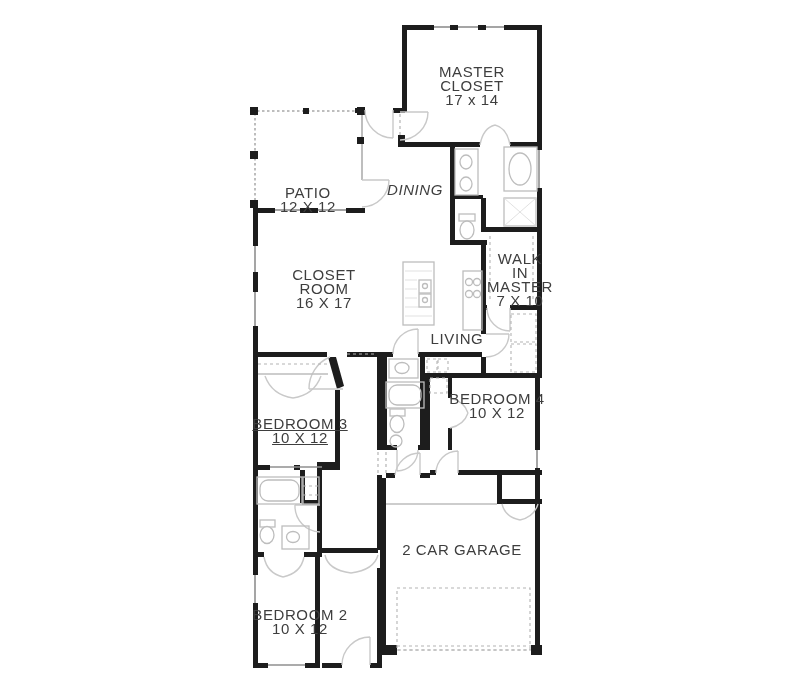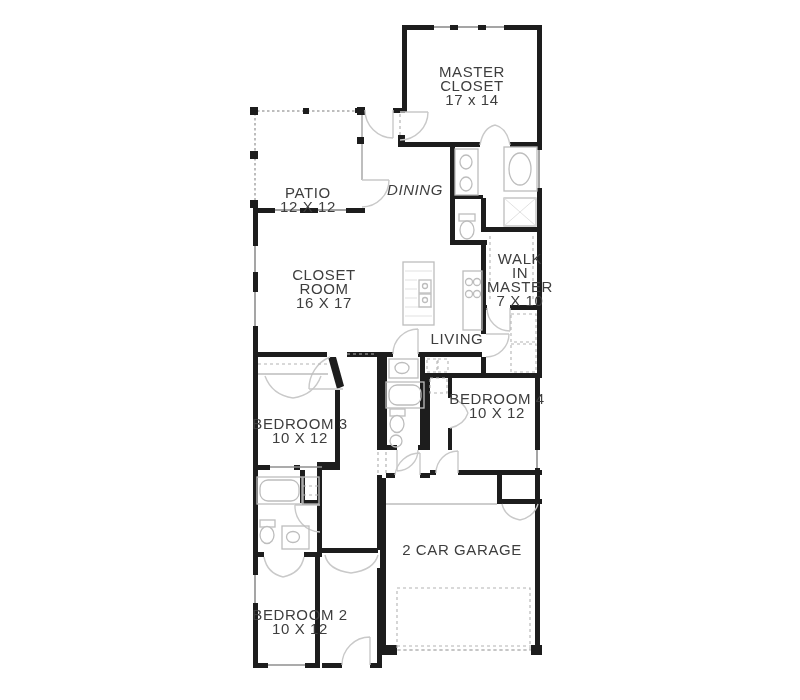--- a/index.html
+++ b/index.html
@@ -294,21 +294,21 @@
   </div>
   <div class="room-label" style="left:512px;top:280px;margin-left:8px;">
     <span>WALK</span>
     <span>IN</span>
     <span>MASTER</span>
     <span>7 X 10</span>
   </div>
   <div class="room-label" style="left:457px;top:339px;">
     <span>LIVING</span>
   </div>
-  <div class="room-label" style="left:300px;top:431px;">
+  <div class="room-label" style="left:300px;top:431px;text-decoration:underline;">
     <span>BEDROOM 3</span>
     <span>10 X 12</span>
   </div>
   <div class="room-label" style="left:497px;top:406px;">
     <span>BEDROOM 4</span>
     <span>10 X 12</span>
   </div>
   <div class="room-label" style="left:462px;top:550px;">
     <span>2 CAR GARAGE</span>
   </div>

